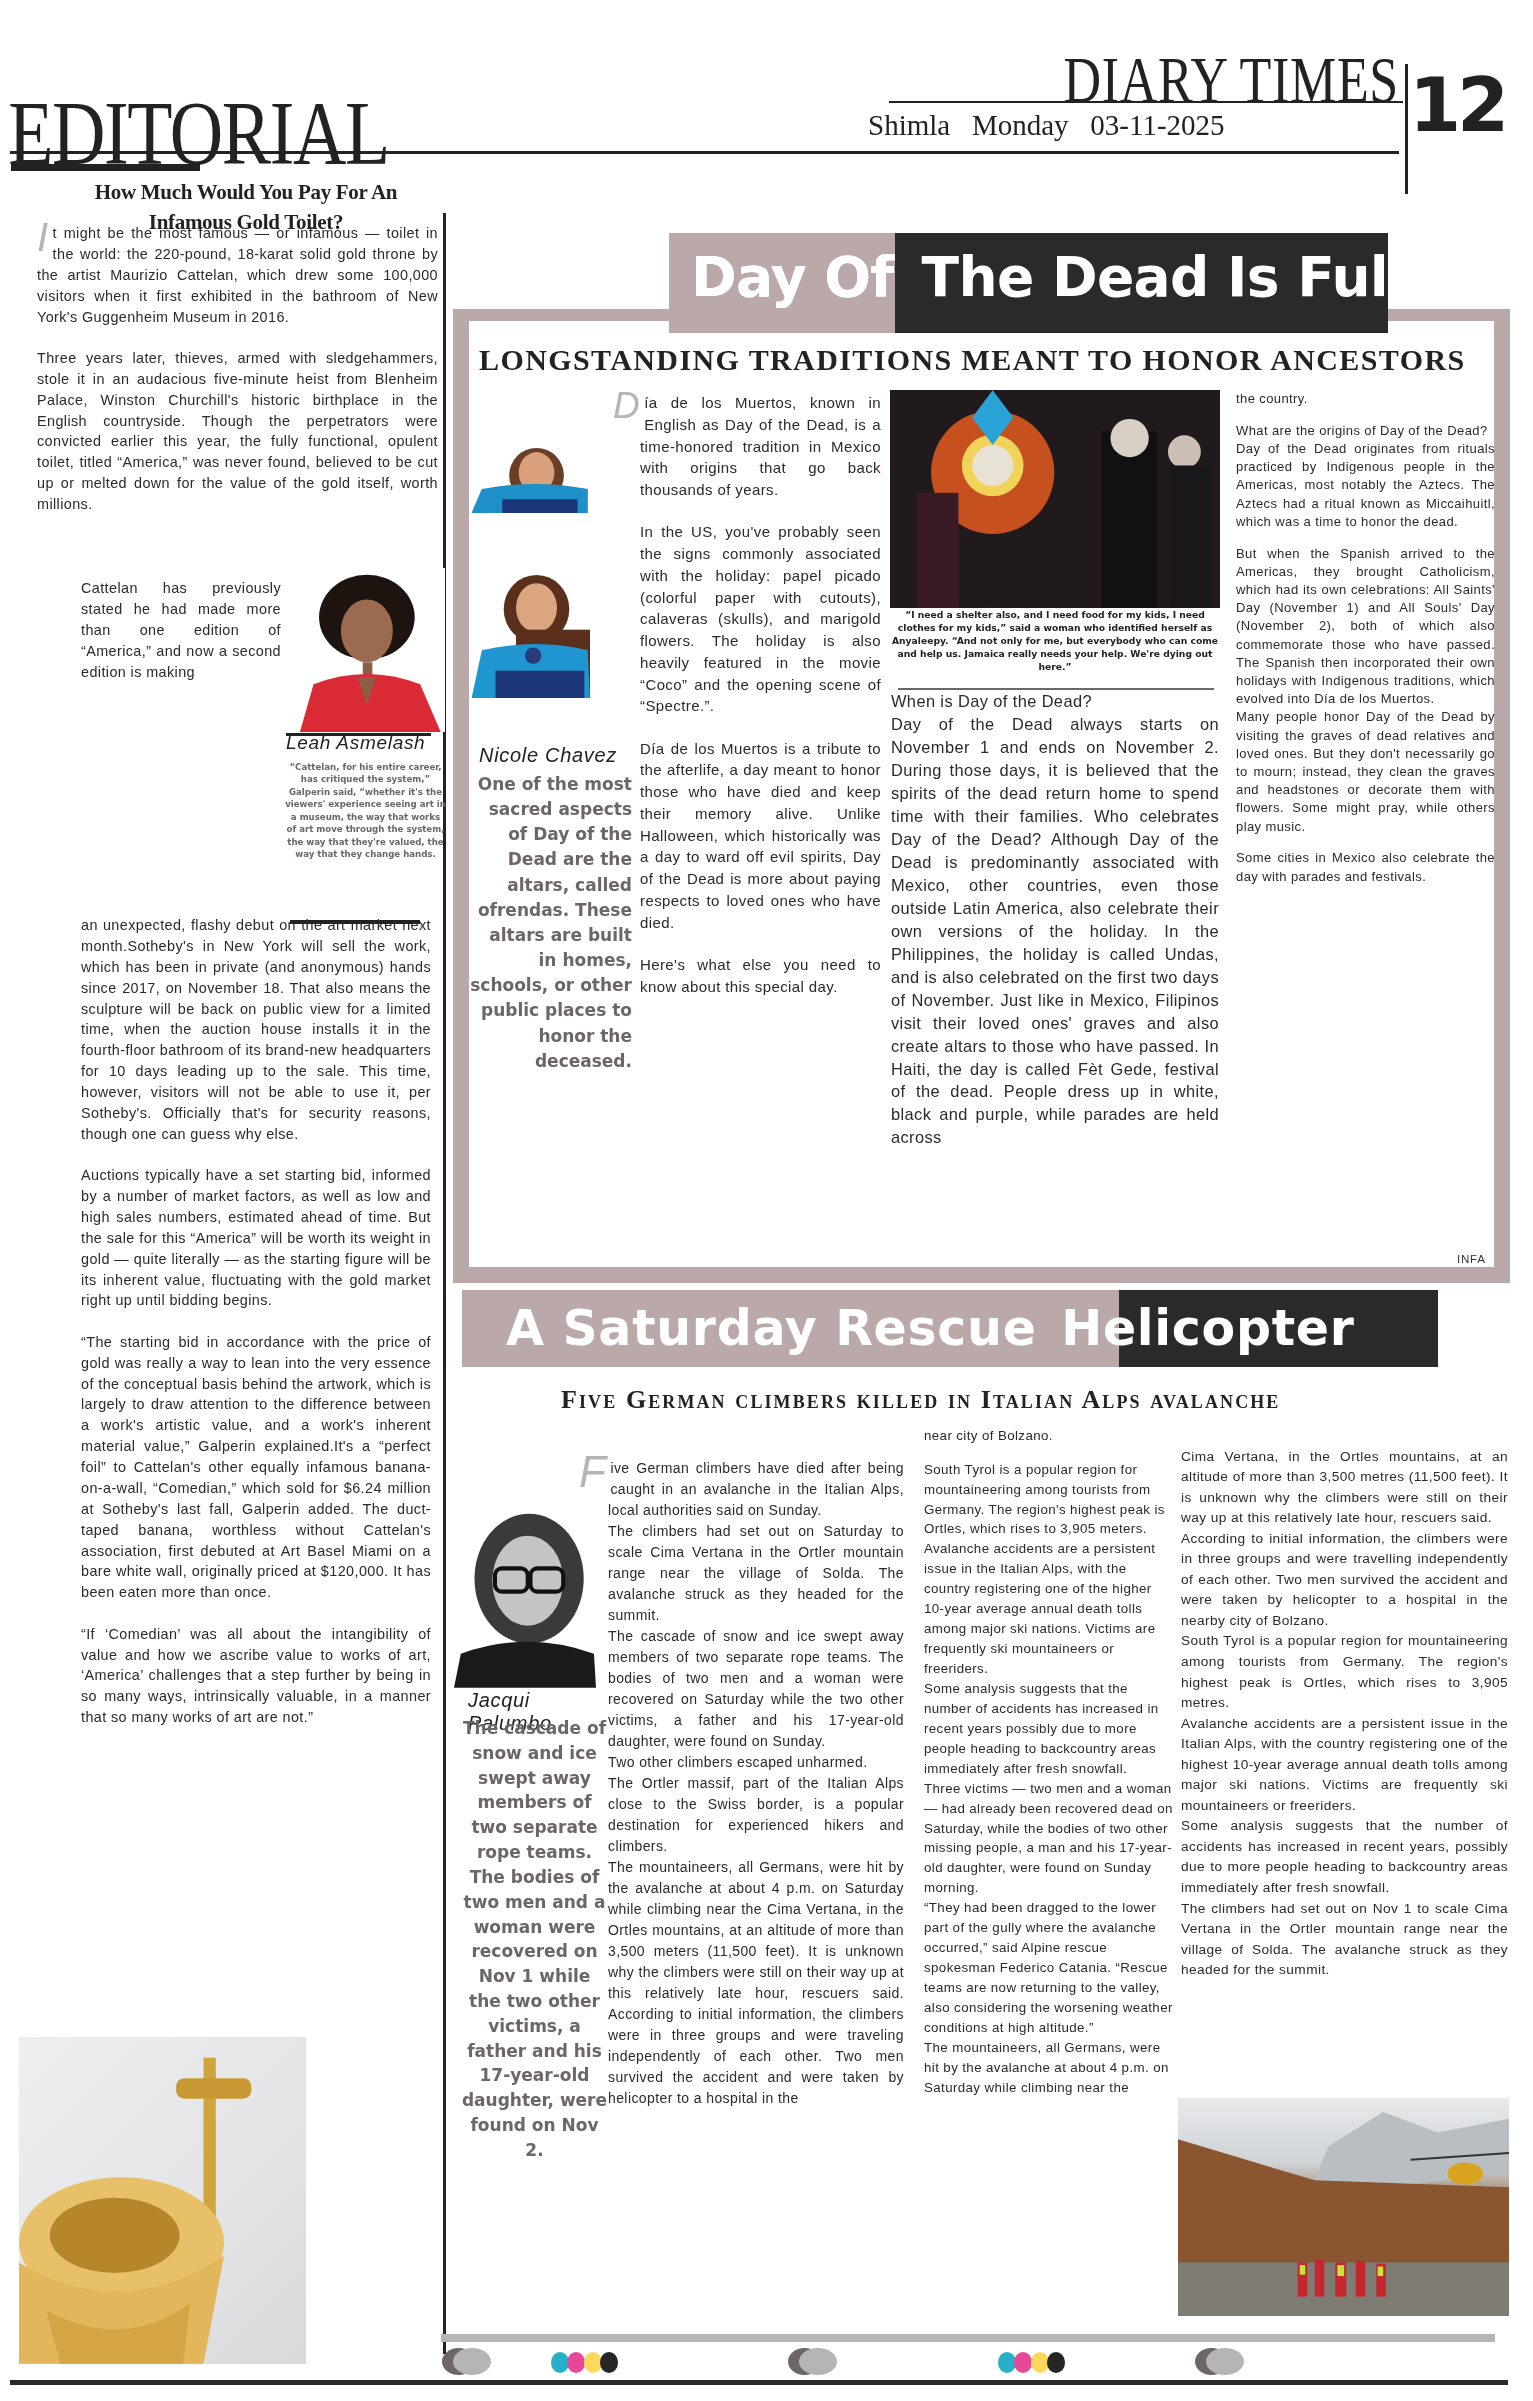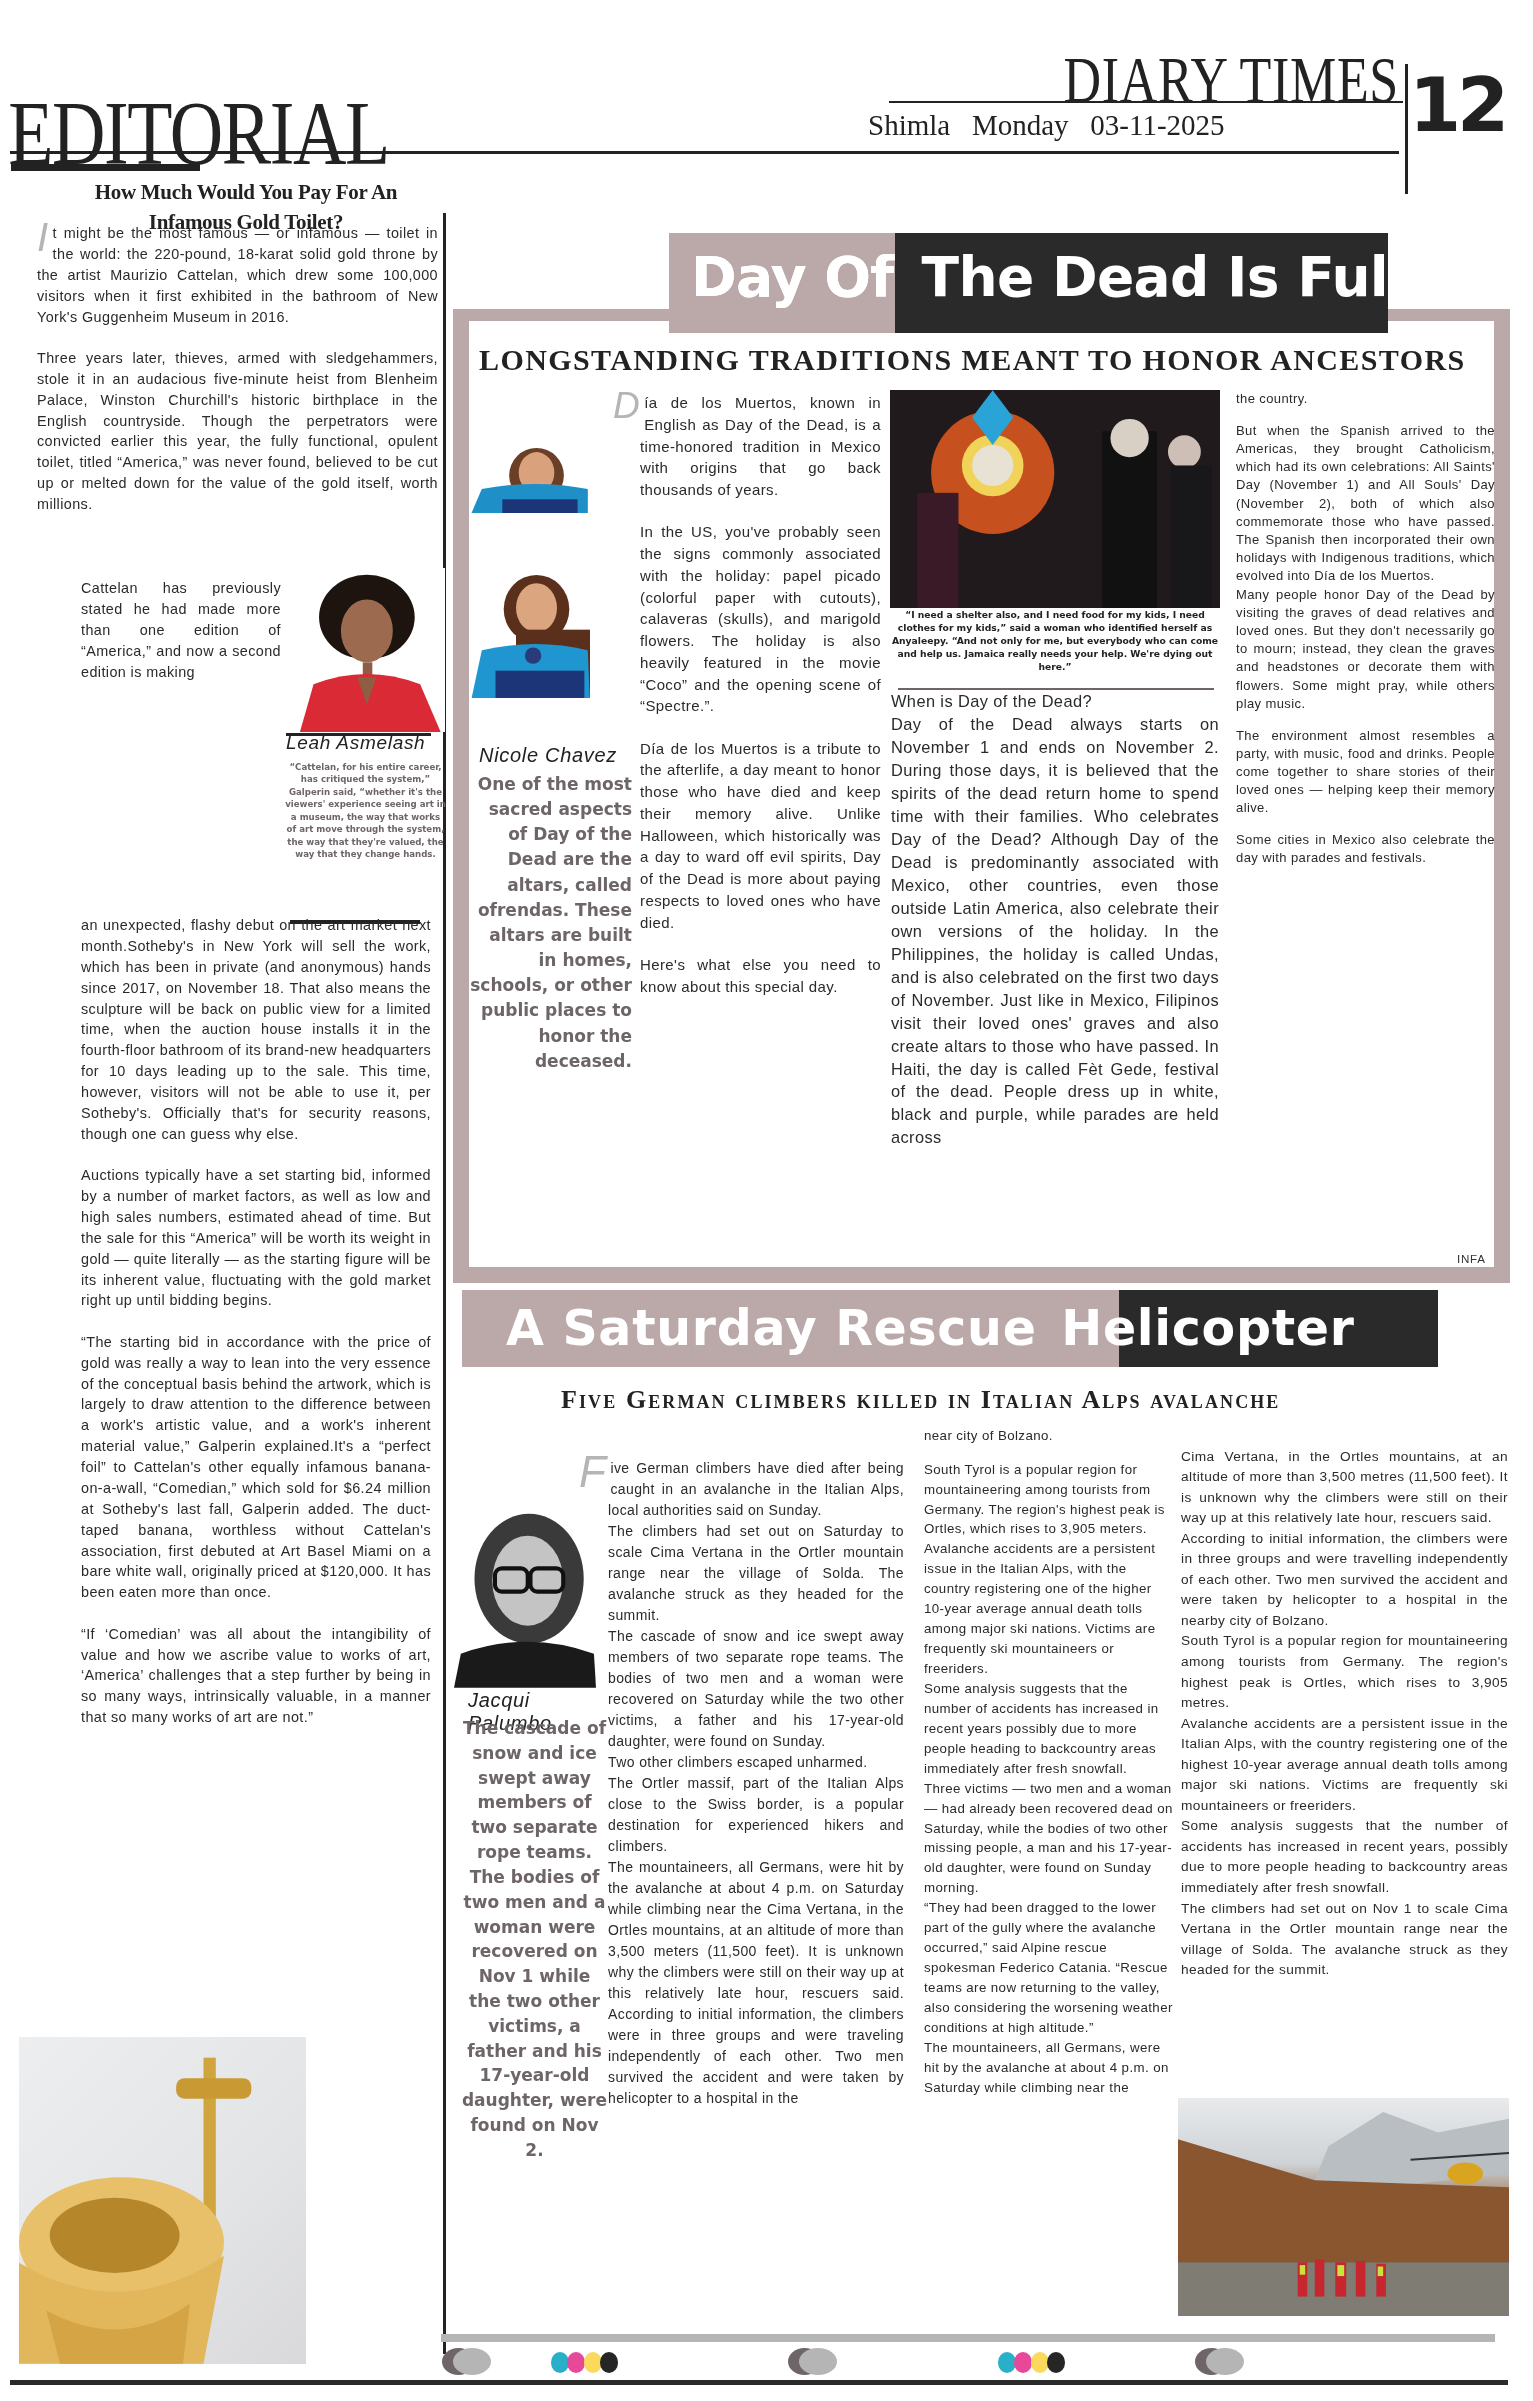--- a/index.html
+++ b/index.html
@@ -141,23 +141,24 @@
 <div class="abs" style="left:890px; top:609px; width:330px; text-align:center; font-family:'DejaVu Sans', sans-serif; font-weight:bold; font-size:9.2px; line-height:1.4; color:#222;">“I need a shelter also, and I need food for my kids, I need clothes for my kids,” said a woman who identified herself as Anyaleepy. “And not only for me, but everybody who can come and help us. Jamaica really needs your help. We're dying out here.”</div>
 <div class="abs" style="left:898px; top:688px; width:316px; height:2.1px; background:#6d6568;"></div>
 
 <div class="abs body-text" style="left:891px; top:690px; width:328px; font-size:16.4px; line-height:1.4;">
   <p class="tight" style="text-align:left;">When is Day of the Dead?</p>
   <p class="tight">Day of the Dead always starts on November 1 and ends on November 2. During those days, it is believed that the spirits of the dead return home to spend time with their families. Who celebrates Day of the Dead? Although Day of the Dead is predominantly associated with Mexico, other countries, even those outside Latin America, also celebrate their own versions of the holiday. In the Philippines, the holiday is called Undas, and is also celebrated on the first two days of November. Just like in Mexico, Filipinos visit their loved ones' graves and also create altars to those who have passed. In Haiti, the day is called Fèt Gede, festival of the dead. People dress up in white, black and purple, while parades are held across</p>
 </div>
 
 <div class="abs body-text" style="left:1236px; top:390px; width:259px; font-size:13px; line-height:1.4;">
   <p style="margin-bottom:13.7px;">the country.</p>
+  <p style="margin-bottom:13.7px; white-space:pre-line;">What are the origins of Day of the Dead?
+Day of the Dead originates from rituals practiced by Indigenous people in the Americas, most notably the Aztecs. The Aztecs had a ritual known as Miccaihuitl, which was a time to honor the dead.</p>
   <p style="margin-bottom:13.7px; white-space:pre-line;">But when the Spanish arrived to the Americas, they brought Catholicism, which had its own celebrations: All Saints' Day (November 1) and All Souls' Day (November 2), both of which also commemorate those who have passed. The Spanish then incorporated their own holidays with Indigenous traditions, which evolved into Día de los Muertos.
 Many people honor Day of the Dead by visiting the graves of dead relatives and loved ones. But they don't necessarily go to mourn; instead, they clean the graves and headstones or decorate them with flowers. Some might pray, while others play music.</p>
-  <p style="margin-bottom:13.7px;">The environment almost resembles a party, with music, food and drinks. People come together to share stories of their loved ones — helping keep their memory alive.</p>
   <p class="tight">Some cities in Mexico also celebrate the day with parades and festivals.</p>
 </div>
 <div class="abs" style="left:1457px; top:1252px; font-size:11.6px; letter-spacing:0.7px; color:#333;">INFA</div>
 
 <div class="abs mauve" style="left:462px; top:1290px; width:657px; height:77px;"></div>
 <div class="abs dark" style="left:1119px; top:1290px; width:319px; height:77px;"></div>
 <div class="abs" style="left:506px; top:1292px; font-family:'DejaVu Sans', sans-serif; font-weight:bold; color:#fff; font-size:49px; line-height:1.5; white-space:nowrap; letter-spacing:0.7px;">
   <span>A Saturday Rescue</span>
   <span style="margin-left:6.8px;">Helicopter</span>
 </div>

